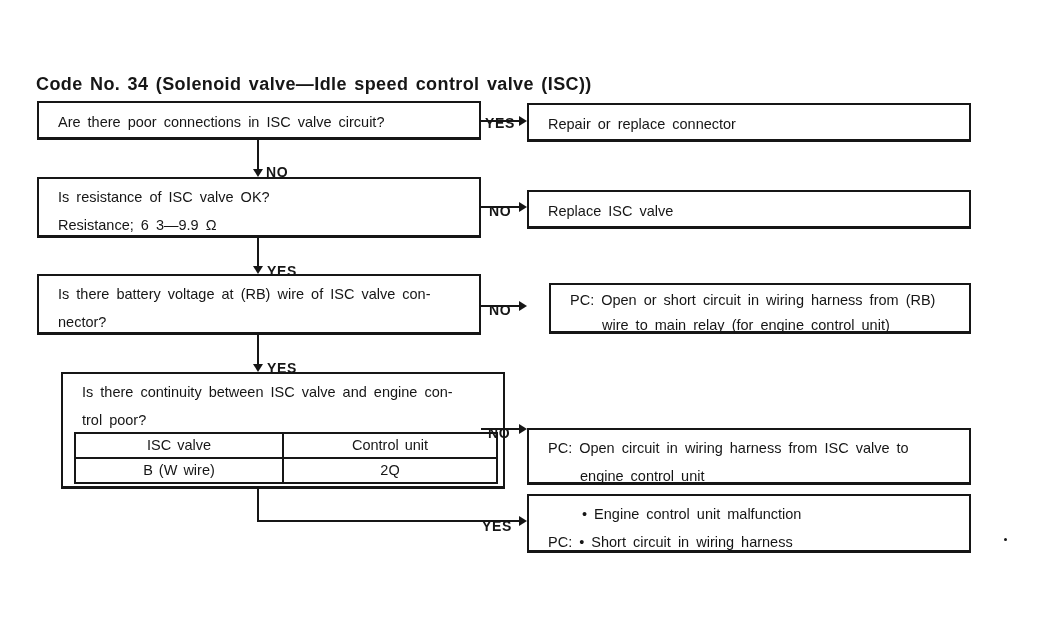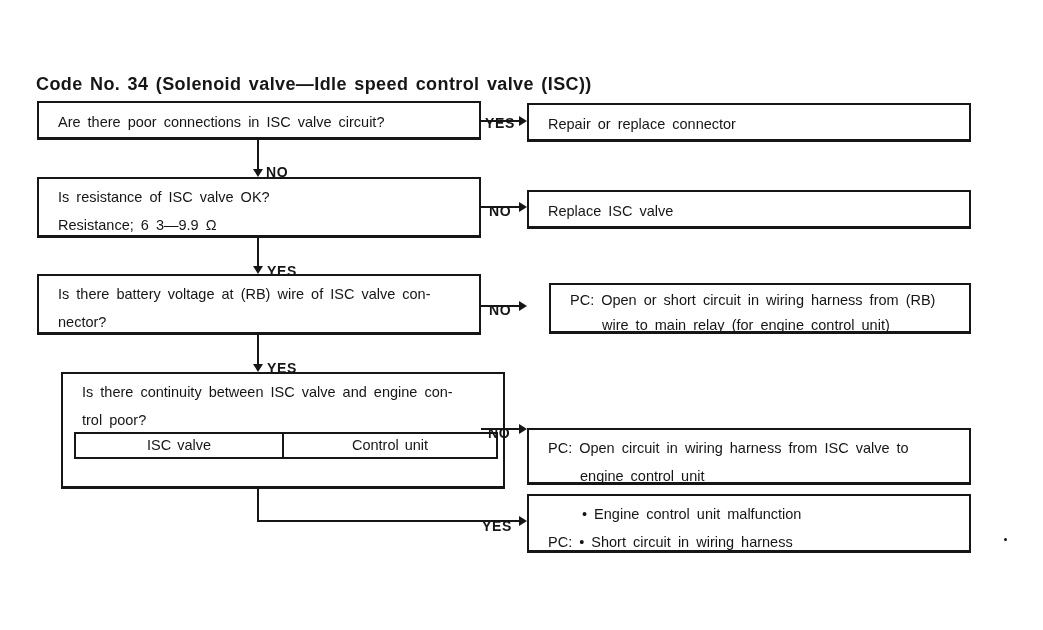--- a/index.html
+++ b/index.html
@@ -122,20 +122,24 @@
   </div>
 
   <div class="box q4">
     <div class="txt">Is there continuity between ISC valve and engine con-</div>
     <div class="txt">trol poor?</div>
     <div class="itable">
       <div class="trow">
         <div class="tcell c1">ISC valve</div>
         <div class="tcell c2">Control unit</div>
       </div>
+      <div class="trow">
+        <div class="tcell c1">B (W wire)</div>
+        <div class="tcell c2">2Q</div>
+      </div>
     </div>
   </div>
 
   <div class="box r1">
     <div class="txt">Repair or replace connector</div>
   </div>
 
   <div class="box r2">
     <div class="txt">Replace ISC valve</div>
   </div>

